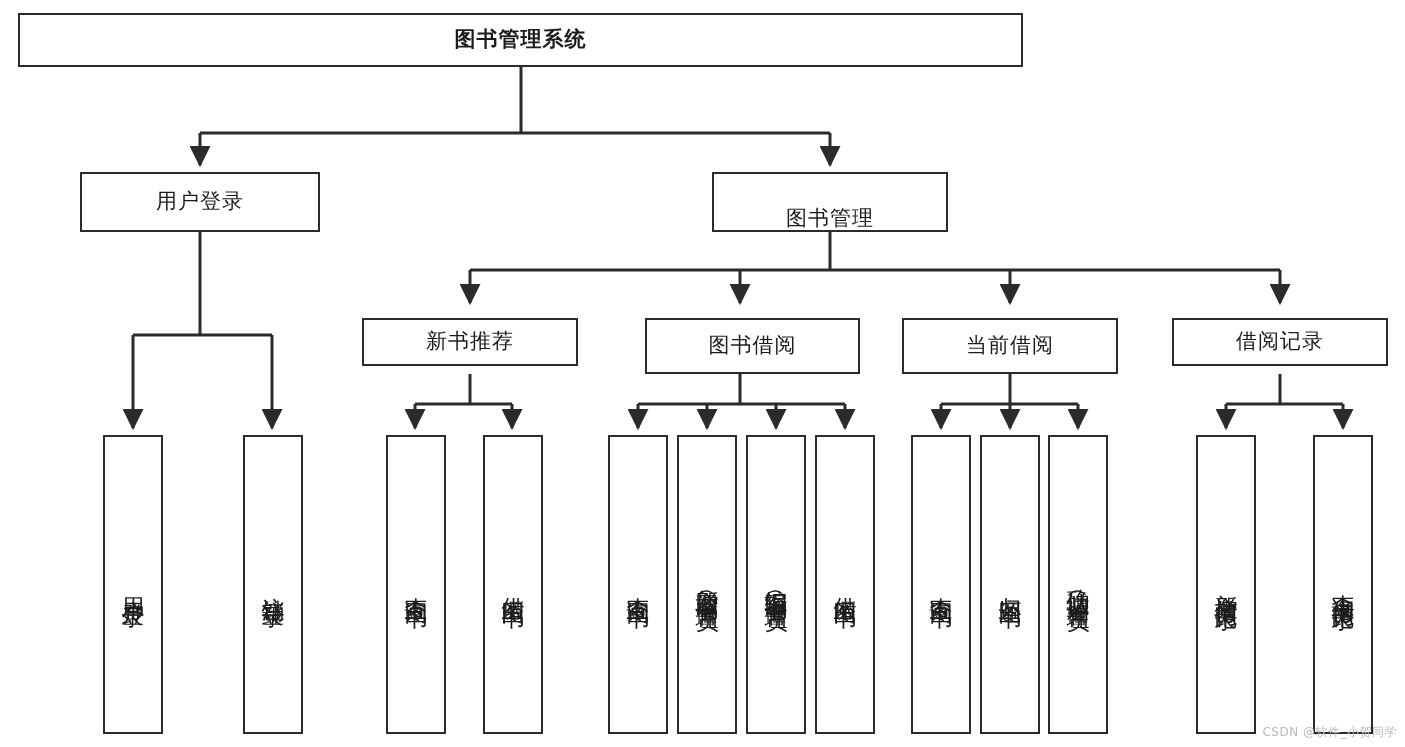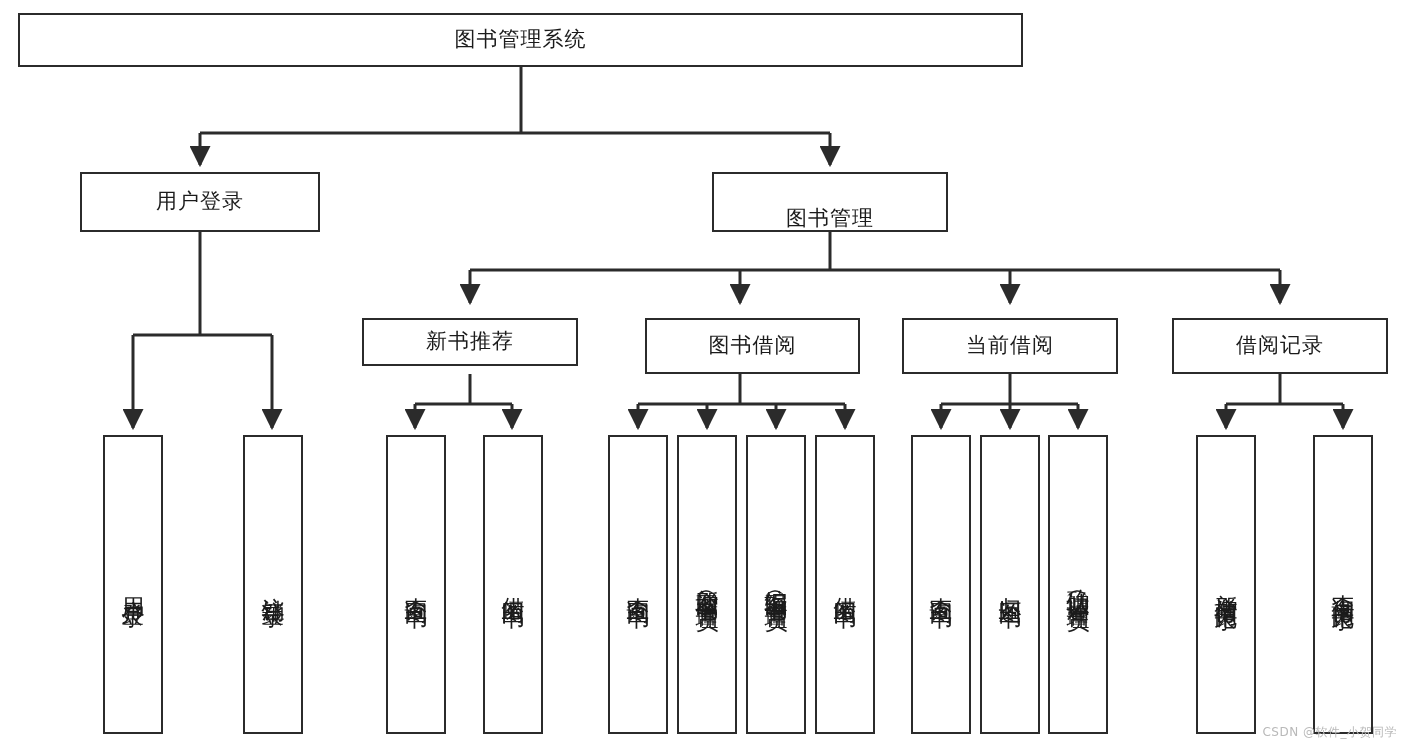--- a/index.html
+++ b/index.html
@@ -119,41 +119,41 @@
       <path d="M 1010 404 L 1010 428" marker-end="url(#arrow)"></path>
       <path d="M 1078 404 L 1078 428" marker-end="url(#arrow)"></path>
 
       <path d="M 1280 374 L 1280 404"></path>
       <path d="M 1226 404 L 1343 404"></path>
       <path d="M 1226 404 L 1226 428" marker-end="url(#arrow)"></path>
       <path d="M 1343 404 L 1343 428" marker-end="url(#arrow)"></path>
     </g>
   </svg>
 
-  <div class="node node-h" style="left:18px; top:13px; width:1005px; height:54px;">
+  <div class="node node-h" style="left:18px; top:13px; width:1005px; height:54px;font-weight:bold;">
     <span>图书管理系统</span>
   </div>
 
   <div class="node node-h" style="left:80px; top:172px; width:240px; height:60px;">
     <span>用户登录</span>
   </div>
   <div class="node node-h" style="left:712px; top:172px; width:236px; height:60px;align-items:flex-end;">
     <span>图书管理</span>
   </div>
 
   <div class="node node-h" style="left:362px; top:318px; width:216px; height:48px;">
     <span>新书推荐</span>
   </div>
   <div class="node node-h" style="left:645px; top:318px; width:215px; height:56px;font-family:Liberation Serif, serif;">
     <span>图书借阅</span>
   </div>
   <div class="node node-h" style="left:902px; top:318px; width:216px; height:56px;">
     <span>当前借阅</span>
   </div>
-  <div class="node node-h" style="left:1172px; top:318px; width:216px; height:56px;">
+  <div class="node node-h" style="left:1172px; top:318px; width:216px; height:48px;">
     <span>借阅记录</span>
   </div>
 
   <div class="node node-v" style="left:103px; top:435px; width:60px; height:299px;">
     <span class="vtext">用户登录</span>
   </div>
   <div class="node node-v" style="left:243px; top:435px; width:60px; height:299px;">
     <span class="vtext">注销登录</span>
   </div>
 

